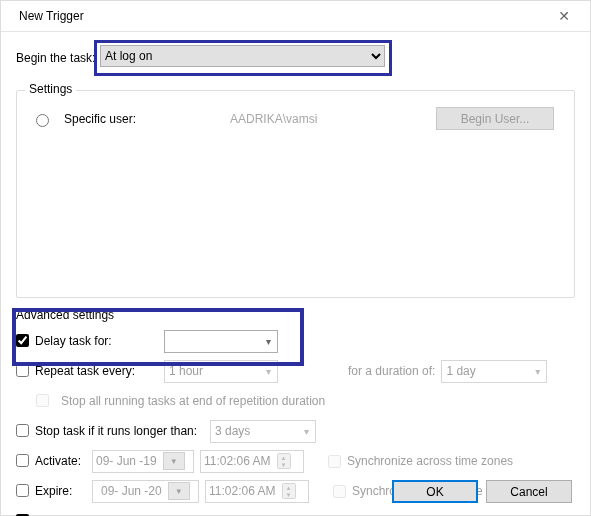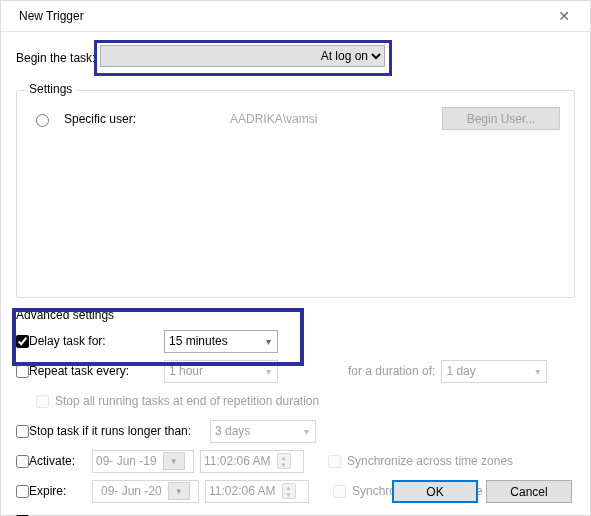--- a/index.html
+++ b/index.html
@@ -59,28 +59,27 @@
     left: 78px;
     top: -6px;
   }
   .begin-select {
     width: 285px;
     height: 22px;
     font-family: inherit;
     font-size: 12px;
     background: #e1e1e1;
     border: 1px solid #adadad;
-    text-align: right;
   }
   .begin-label { }
 
   .groupbox {
     border: 1px solid #ddd;
     margin: 20px 0 10px 0;
-    padding: 16px 14px 16px 14px;
+    padding: 16px 20px 16px 14px;
     position: relative;
     border-radius: 2px;
   }
   .groupbox-legend {
     position: absolute;
     top: -9px;
     left: 8px;
     background: #fff;
     padding: 0 4px;
     color: #000;
@@ -124,21 +123,21 @@
     position: relative;
     padding: 0;
   }
 
   .row {
     display: flex;
     align-items: center;
     min-height: 26px;
     padding: 2px 0;
   }
-  .row label { display: flex; align-items: flex-end; }
+  .row label { display: flex; align-items: flex-start; gap: 6px; }
 
   input[type=checkbox] {
     margin: 0;
     width: 13px;
     height: 13px;
     accent-color: #000;
   }
   input[type=checkbox]:disabled { opacity: 0.55; }
 
   .combo {
@@ -276,21 +275,20 @@
     <div class="adv-area" style="position:relative;">
 
       <div class="delay-highlight" style="left:-4px; top:-18px; width:284px; height:50px;"></div>
 
       <div class="row" style="margin-top:4px;">
         <label style="width:148px;">
           <input type="checkbox" checked="" style="">
           <span>Delay task for:</span>
         </label>
         <div class="combo" style="width:108px;">
-          <span class="combo-content">15 minutes</span>
           <span class="caret">▾</span>
         </div>
       </div>
 
       <div class="row">
         <label style="width:148px;">
           <input type="checkbox" style="">
           <span>Repeat task every:</span>
         </label>
         <div class="combo disabled" style="width:108px;">

